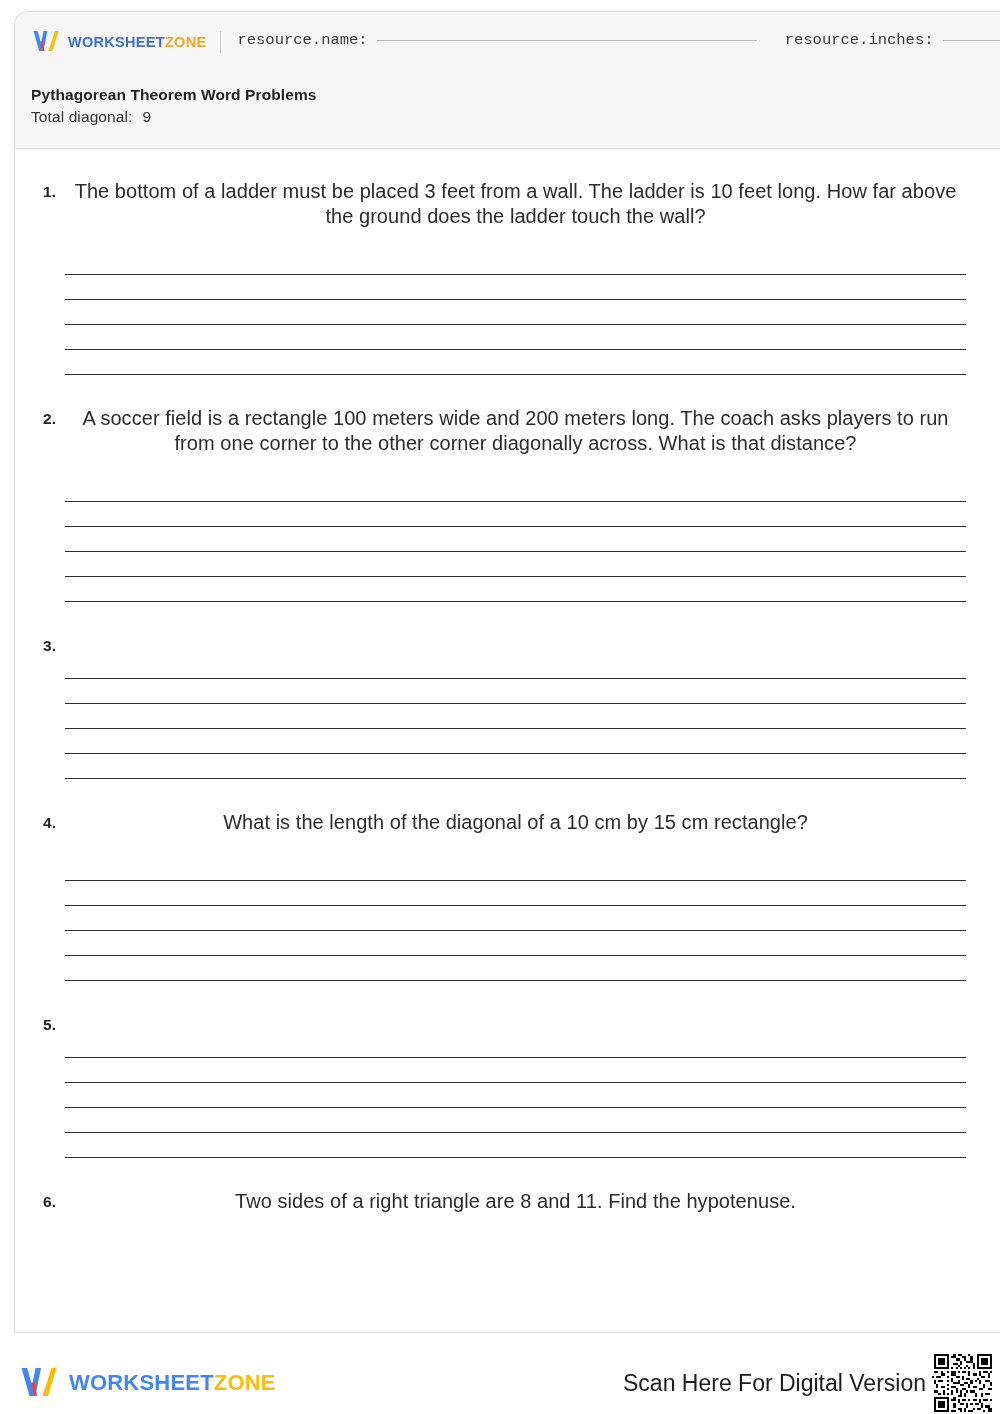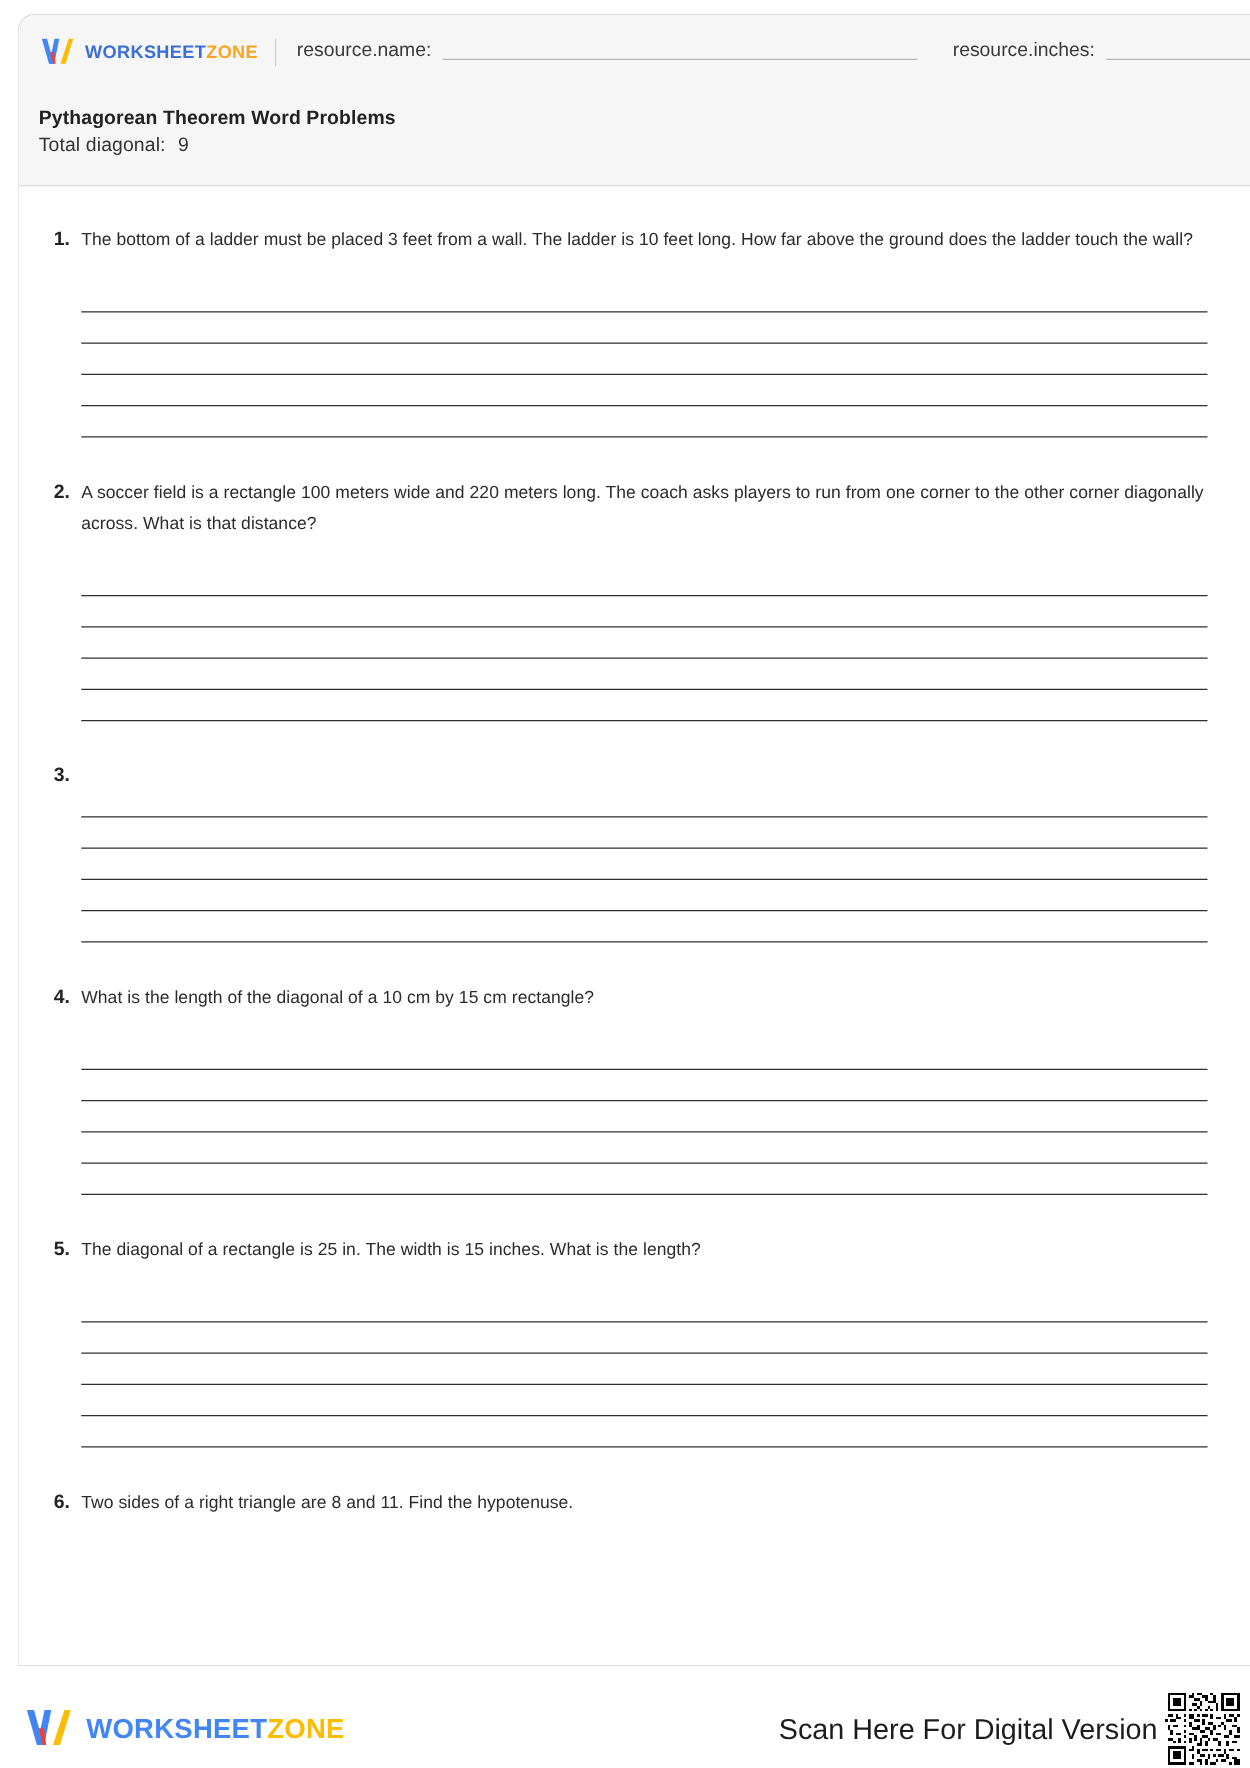--- a/index.html
+++ b/index.html
@@ -63,22 +63,23 @@
   .logo-divider {
     width: 1px;
     height: 22px;
     background: #cfcfcf;
     margin: 0 16px 0 14px;
     flex: 0 0 auto;
   }
 
   .field-group {
     display: flex;
-    align-items: flex-end;
-    flex: 0 0 auto;
+    align-items: center;
+    flex: 0 0 auto;
+    font-family: Liberation Mono, monospace;
   }
   .field-label {
     font-size: 15.5px;
     color: #3a3a3a;
     white-space: nowrap;
     line-height: 1;
     padding-bottom: 2px;
   }
   .field-rule {
     height: 1px;
@@ -121,24 +122,25 @@
     flex: 0 0 auto;
     text-align: right;
     padding-right: 9px;
     font-size: 15.5px;
     font-weight: bold;
     color: #222222;
     line-height: 25px;
   }
   .q-body { flex: 1 1 auto; min-width: 0; }
   .q-text {
-    font-size: 14px;
+    font-size: 20px;
     color: #2b2b2b;
     line-height: 25px;
     letter-spacing: 0.05px;
+    text-align: center;
   }
   .answer-lines {
     padding-top: 21px;
   }
   .answer-lines .ans-line {
     height: 25px;
     border-bottom: 1.4px solid #2f2f2f;
   }
   .q-spacer { height: 31px; }
 
@@ -249,21 +251,21 @@
           <div class="ans-line"></div>
           <div class="ans-line"></div>
         </div>
       </div>
     </div>
     <div class="q-spacer"></div>
 
     <div class="question">
       <div class="q-num">2.</div>
       <div class="q-body">
-        <div class="q-text">A soccer field is a rectangle 100 meters wide and 220 meters long. The coach asks players to run from one corner to the other corner diagonally across. What is that distance?</div>
+        <div class="q-text">A soccer field is a rectangle 100 meters wide and 200 meters long. The coach asks players to run from one corner to the other corner diagonally across. What is that distance?</div>
         <div class="answer-lines">
           <div class="ans-line"></div>
           <div class="ans-line"></div>
           <div class="ans-line"></div>
           <div class="ans-line"></div>
           <div class="ans-line"></div>
         </div>
       </div>
     </div>
     <div class="q-spacer"></div>
@@ -293,21 +295,20 @@
           <div class="ans-line"></div>
           <div class="ans-line"></div>
         </div>
       </div>
     </div>
     <div class="q-spacer"></div>
 
     <div class="question">
       <div class="q-num">5.</div>
       <div class="q-body">
-        <div class="q-text">The diagonal of a rectangle is 25 in. The width is 15 inches. What is the length?</div>
         <div class="answer-lines">
           <div class="ans-line"></div>
           <div class="ans-line"></div>
           <div class="ans-line"></div>
           <div class="ans-line"></div>
           <div class="ans-line"></div>
         </div>
       </div>
     </div>
     <div class="q-spacer"></div>

